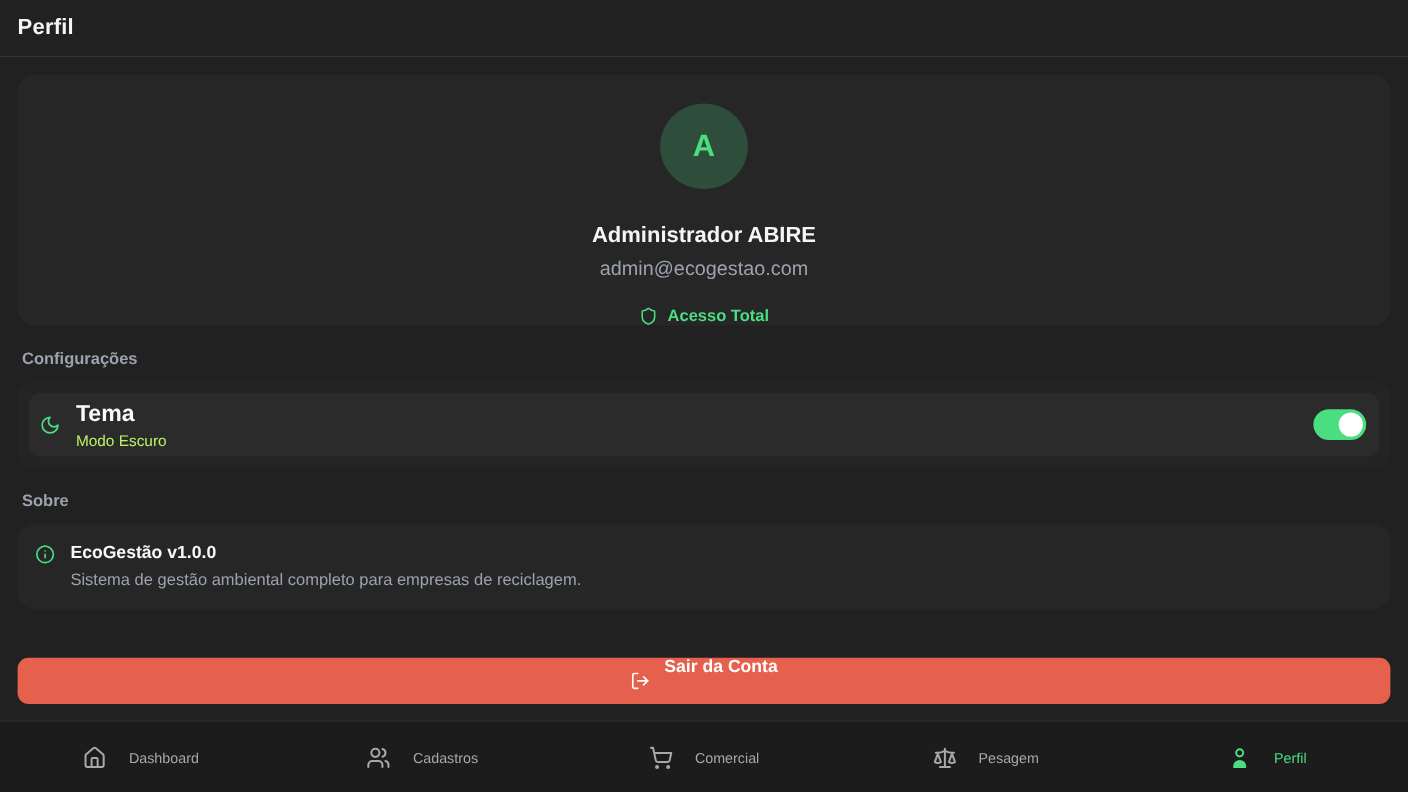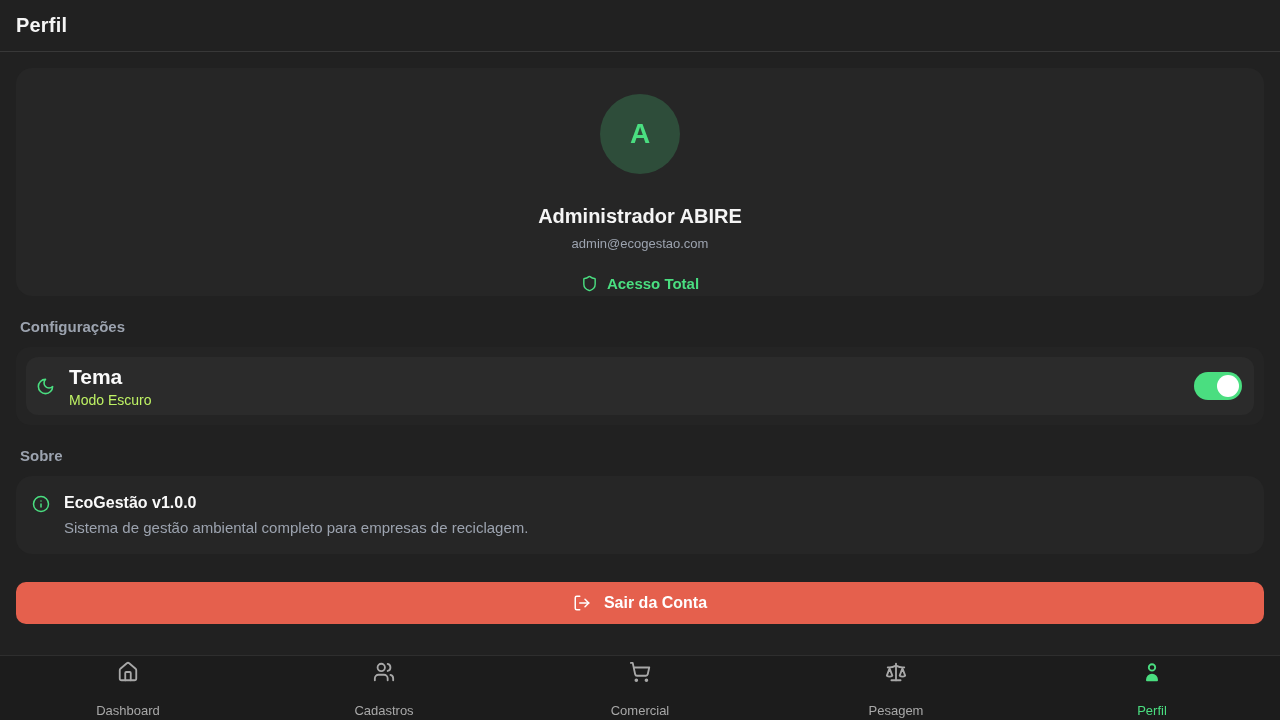--- a/index.html
+++ b/index.html
@@ -30,21 +30,21 @@
     display: flex; flex-direction: column; align-items: center;
     padding-top: 26px;
   }
   .avatar {
     width: 80px; height: 80px; border-radius: 50%;
     background: #2e4d3a;
     display: flex; align-items: center; justify-content: center;
     font-size: 28px; font-weight: 700; color: #4ade80;
   }
   .profile-name { margin-top: 31px; font-size: 20px; font-weight: 700; }
-  .profile-email { margin-top: 8px; font-size: 13px; color: #9ca3af; }
+  .profile-email { margin-top: 8px; font-size: 18px; color: #9ca3af; }
   .profile-badge {
     margin-top: 24px;
     display: flex; align-items: flex-start; gap: 9px;
     color: #4ade80; font-size: 15px; font-weight: 600;
   }
 
   .section-label {
     margin: 22px 4px 12px;
     font-size: 15px; font-weight: 700; color: #9ca3af;
   }
@@ -85,41 +85,41 @@
     border-radius: 16px;
     padding: 18px 16px;
     display: flex; align-items: flex-start; gap: 14px; justify-content: center;
   }
   .about-texts { flex: 1; }
   .about-title { font-size: 16px; font-weight: 700; color: #fafafa; }
   .about-desc { font-size: 15px; color: #9ca3af; margin-top: 7px; }
 
   
   .logout-btn {
-    margin-top: 28px;
+    margin-top: 44px;
     width: 100%; height: 42px;
     background: #e5604d;
     border: none; border-radius: 10px;
-    display: flex; align-items: center; justify-content: center; gap: 13px;
+    display: flex; justify-content: center; gap: 13px;
     color: #ffffff; font-size: 16px; font-weight: 600;
     font-family: "Liberation Sans", sans-serif;
     cursor: pointer;
   }
 
   
   .bottom-nav {
     position: absolute; left: 0; bottom: 0;
     width: 1280px; height: 65px;
     background: #1c1c1c;
     border-top: 1px solid #2e2e2e;
     display: flex;
   }
   .nav-item {
     flex: 1;
-    display: flex; flex-direction: column; align-items: center; justify-content: center;
+    display: flex; flex-direction: row; align-items: center; justify-content: center;
     gap: 20px;
     color: #a8a8a8;
     cursor: pointer;
     padding-top: 2px;
   }
   .nav-item .nav-label { font-size: 13px; }
   .nav-item.active { color: #4ade80; }
 
   .icon { display: inline-flex; align-items: center; justify-content: center; }
   svg { display: block; }

